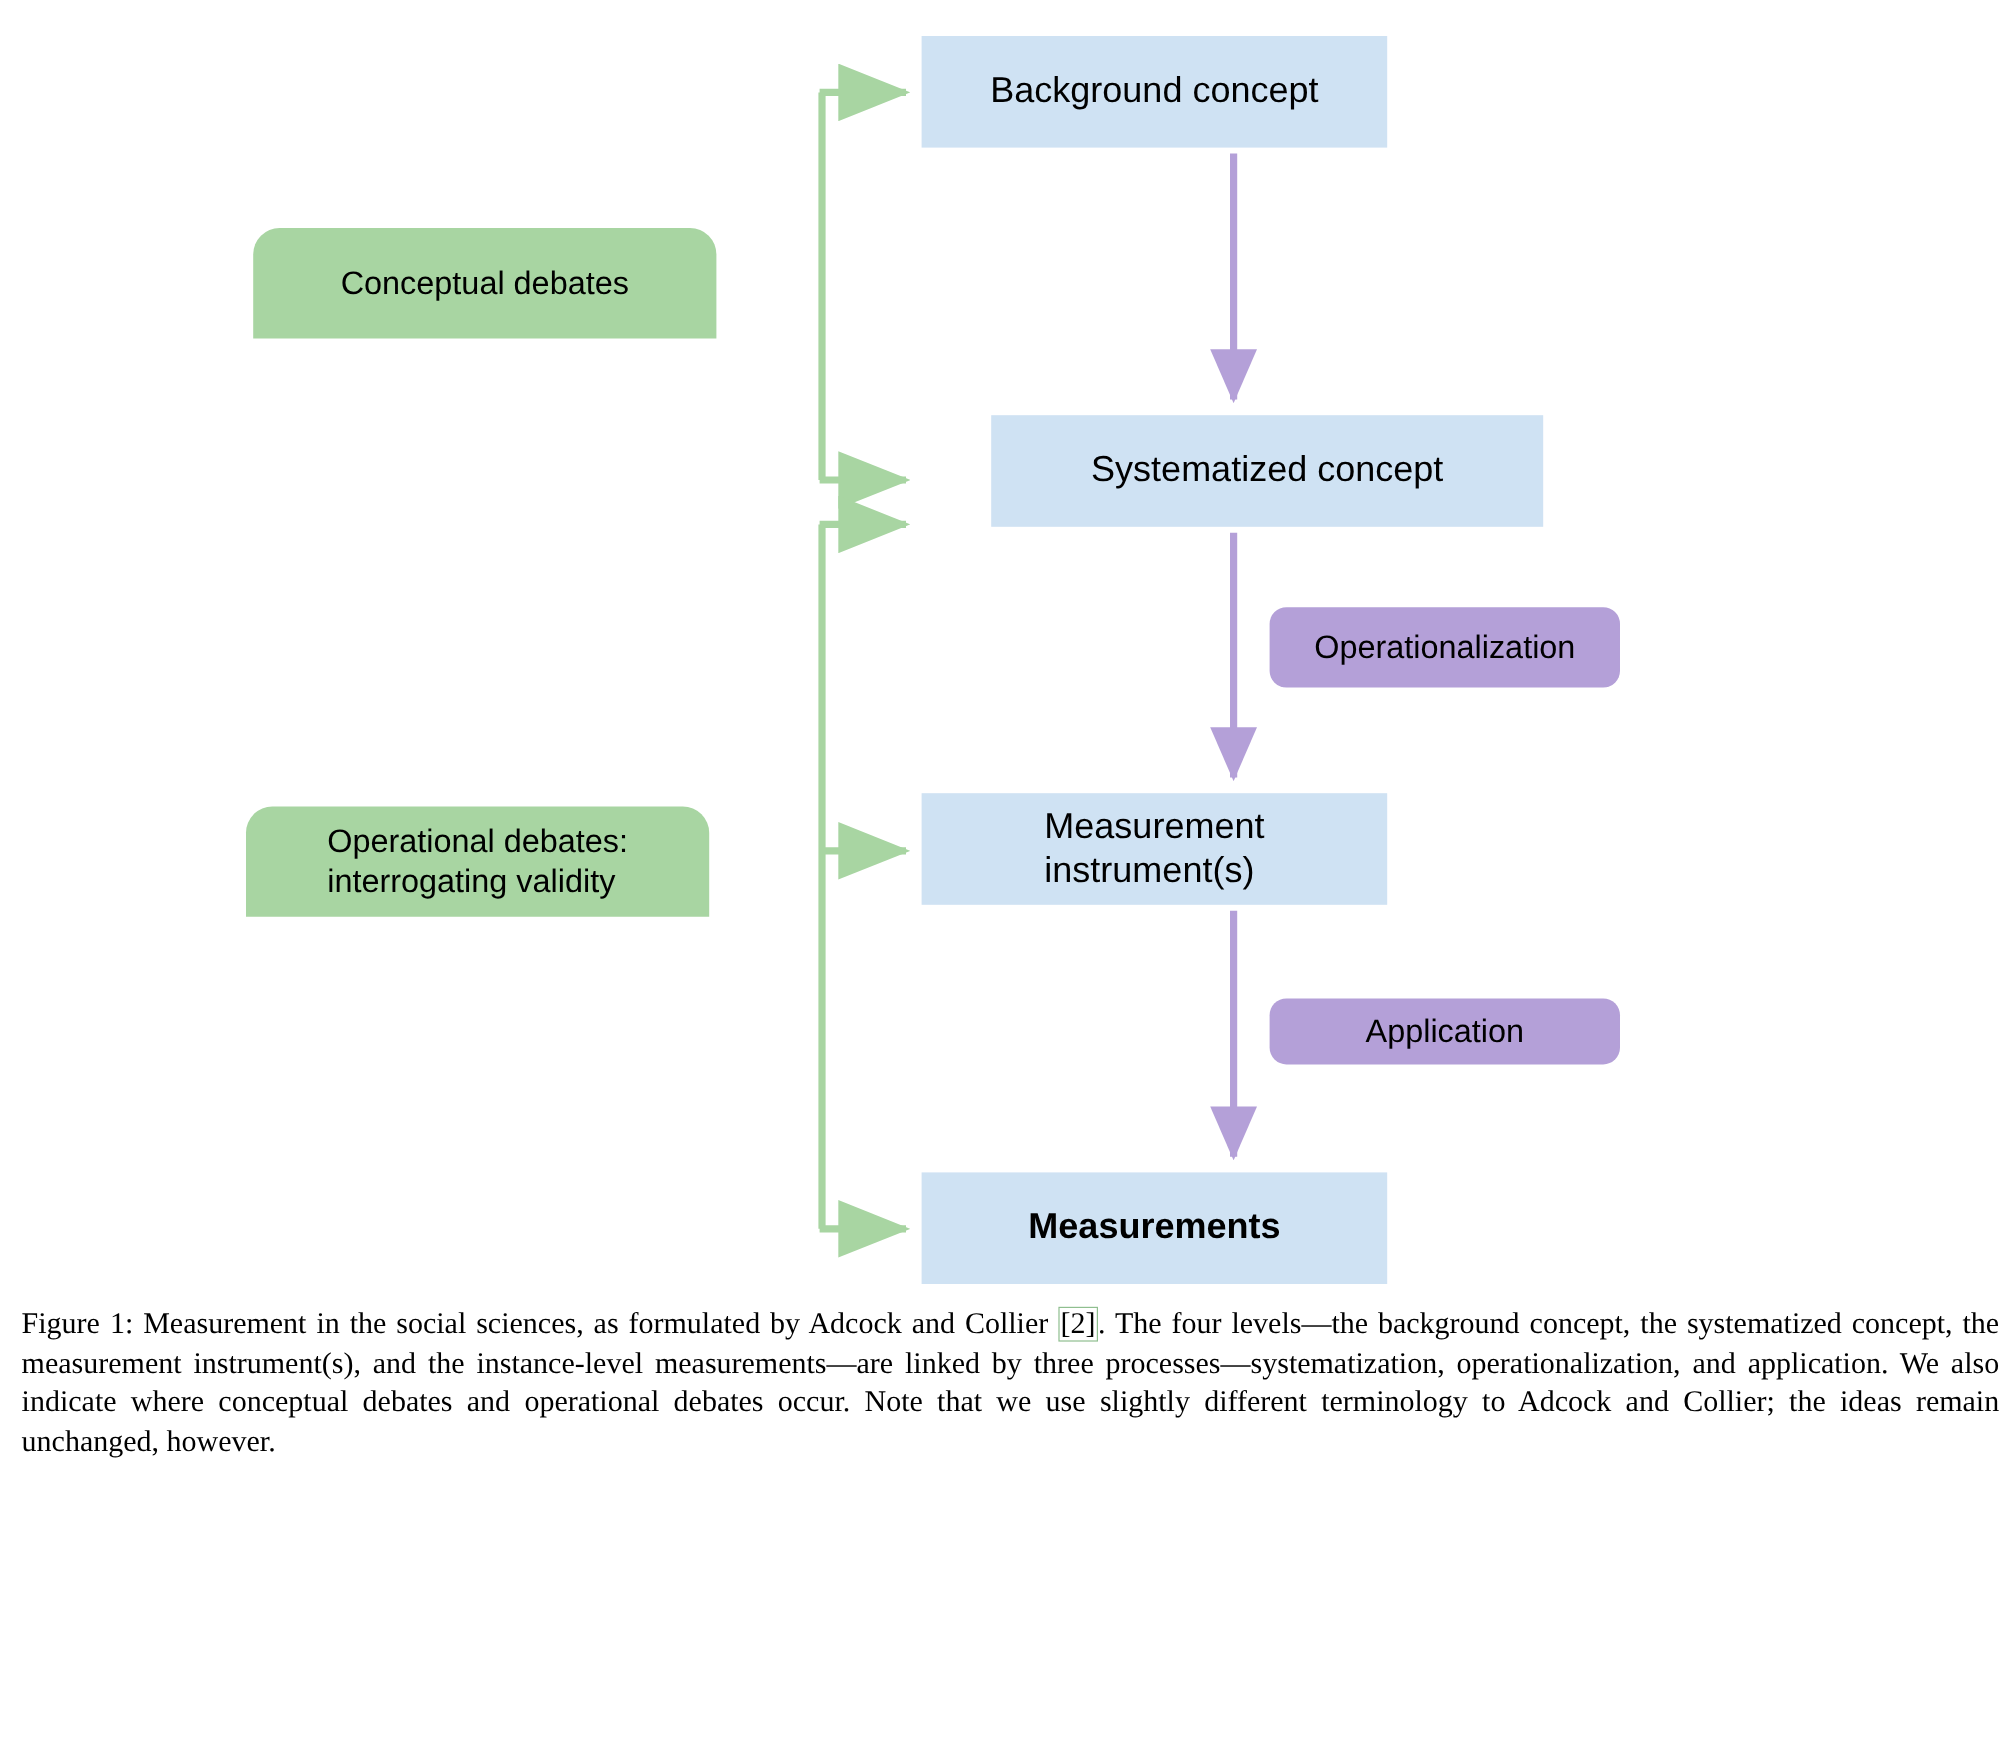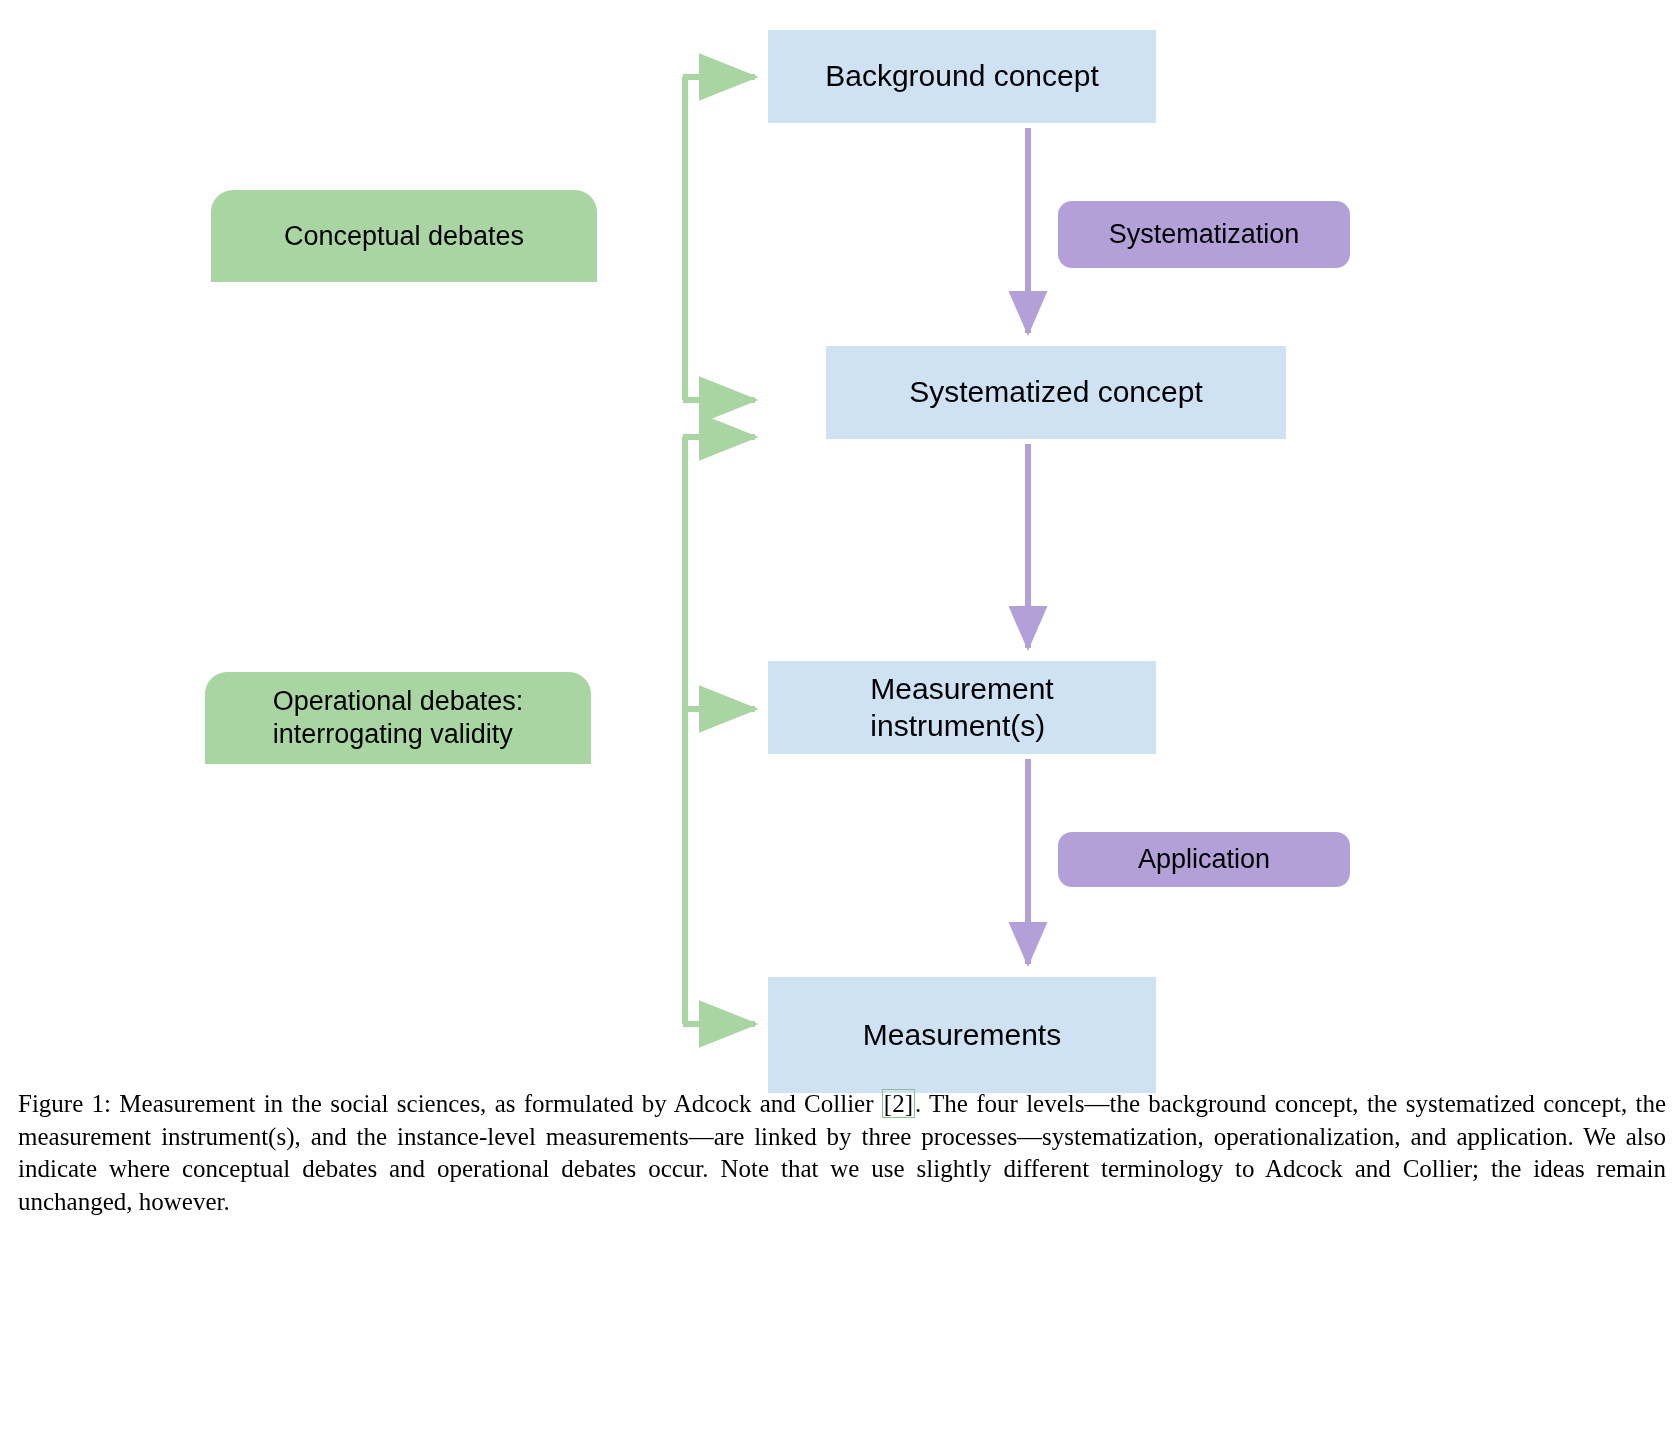--- a/index.html
+++ b/index.html
@@ -58,21 +58,21 @@
   .node-purple {
     background: #b4a0d8;
     border-radius: 14px;
     font-size: 27px;
   }
 
   
   #node-background-concept { left: 768px;  top: 30px;   width: 388px; height: 93px; }
   #node-systematized-concept { left: 790px; top: 346px; width: 460px; height: 93px; margin-left: 36px; }
   #node-measurement-instrument { left: 768px; top: 661px; width: 388px; height: 93px; }
-  #node-measurements { left: 768px; top: 977px; width: 388px; height: 116px; }
+  #node-measurements { left: 768px; top: 977px; width: 388px; height: 93px; font-weight: bold; }
 
   
   #node-conceptual-debates { left: 211px; top: 190px; width: 386px; height: 92px; }
   #node-operational-debates { left: 205px; top: 662px; width: 386px; height: 92px; margin-top: 10px; }
 
   
   #node-systematization { left: 1058px; top: 201px; width: 292px; height: 67px; }
   #node-operationalization { left: 1058px; top: 506px; width: 292px; height: 67px; }
   #node-application { left: 1058px; top: 832px; width: 292px; height: 55px; }
 
@@ -132,20 +132,20 @@
   <div class="node node-blue" id="node-measurement-instrument">Measurement
 instrument(s)</div>
 
   <div class="node node-blue" id="node-measurements">Measurements</div>
 
   <div class="node node-green" id="node-conceptual-debates">Conceptual debates</div>
 
   <div class="node node-green" id="node-operational-debates">Operational debates:
 interrogating validity</div>
 
-  <div class="node node-purple" id="node-systematization">Systematization</div>
 
+  <div class="node node-purple" id="node-operationalization">Operationalization</div>
 
   <div class="node node-purple" id="node-application">Application</div>
 
 </div>
 
 <div id="caption"><span>Figure 1: Measurement in the social sciences, as formulated by Adcock and Collier </span><a class="cite-link" href="#">[2]</a><span>. The four levels—the background concept, the systematized concept, the measurement instrument(s), and the instance-level measurements—are linked by three processes—systematization, operationalization, and application. We also indicate where conceptual debates and operational debates occur. Note that we use slightly different terminology to Adcock and Collier; the ideas remain unchanged, however.</span></div>
 
 </body></html>

